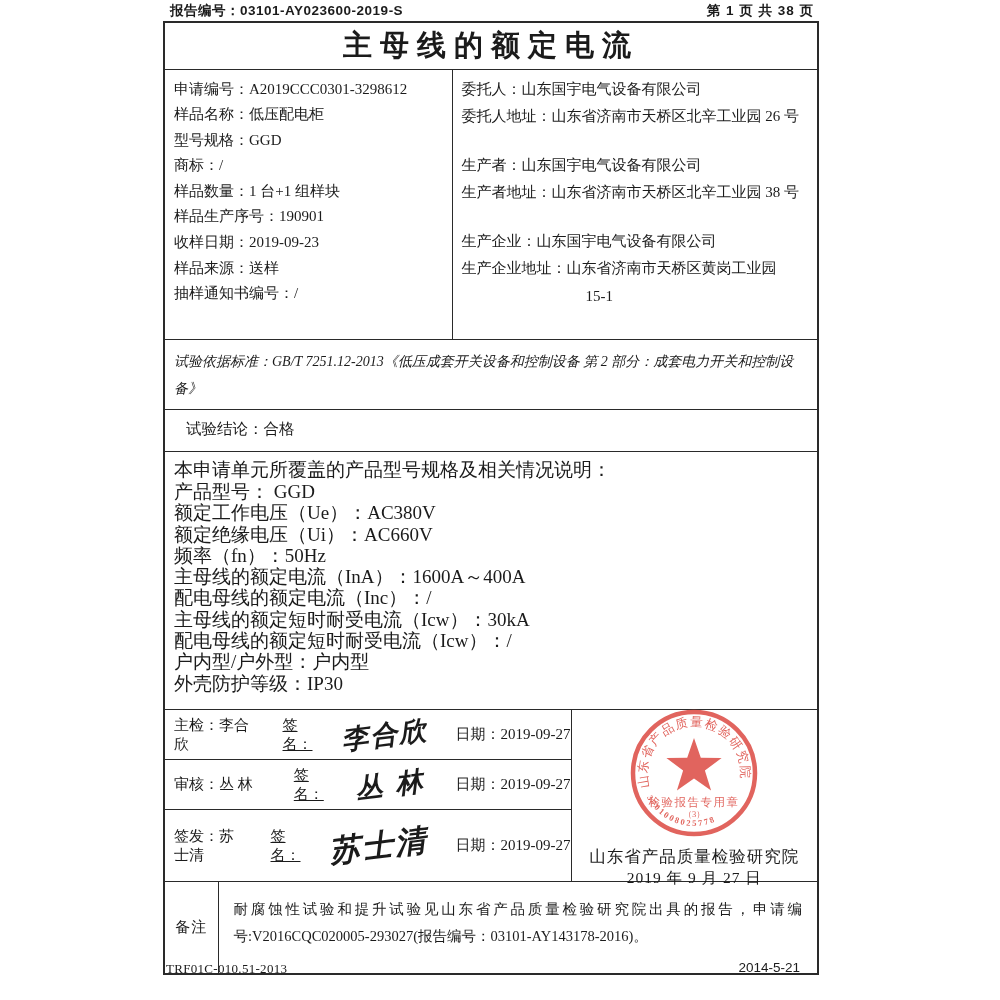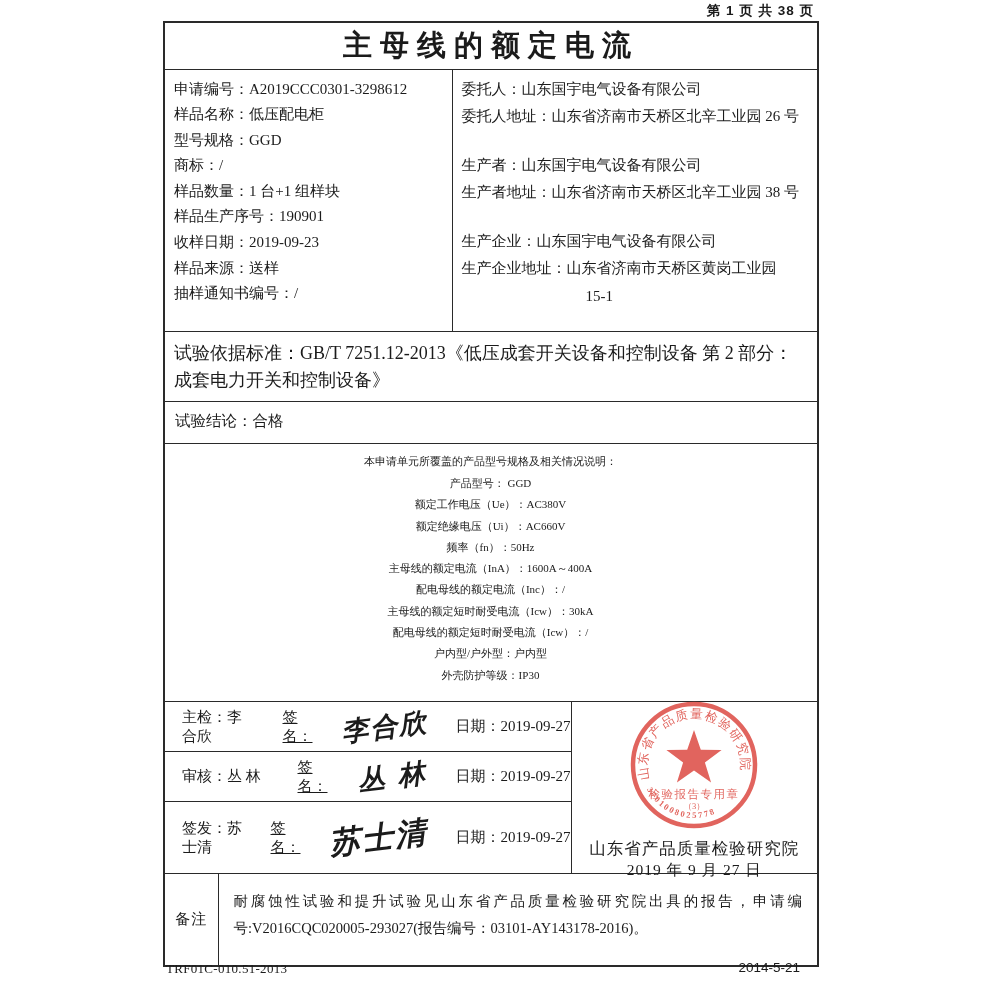--- a/index.html
+++ b/index.html
@@ -31,34 +31,34 @@
   table.report td { border:1.5px solid #2a2a2a; vertical-align:top; overflow:visible; }
 
   .title-cell {
     text-align:center; vertical-align:middle !important;
     font-size:29px; font-weight:bold; letter-spacing:8px;
   }
 
   
   .s1-left { padding:7px 4px 0 9px; font-size:15px; }
   .s1-left .ln { line-height:25.6px; white-space:nowrap; }
-  .s1-right { padding:6px 4px 0 9px; font-size:15px; }
+  .s1-right { padding:6px 4px 8px 9px; font-size:15px; }
   .s1-right .grp { margin-bottom:21px; }
   .s1-right .ln { line-height:27.5px; }
   .s1-right .ln-indent { padding-left:124px; }
 
   
-  .s2 { padding:8px 10px 0 9px; font-size:18px; line-height:27px; }
-  .s3 { padding:9px 10px 0 10px; font-size:15.5px; }
-  .s4 { padding:6px 10px 0 9px; font-size:11px;text-align:center; }
+  .s2 { padding:8px 10px 0 9px; font-size:14px; line-height:27px;font-style:italic; }
+  .s3 { padding:9px 10px 0 21px; font-size:15.5px; }
+  .s4 { padding:6px 10px 0 9px; font-size:19px; }
   .s4 .hd { line-height:23px; }
   .s4 .ln { line-height:21.3px; white-space:nowrap; }
 
   
-  .sigrow { display:flex; align-items:center; height:100%; padding-left:17px; font-size:15px;gap:28px; }
+  .sigrow { display:flex; align-items:center; height:100%; padding-left:9px; font-size:15px;gap:28px; }
   .sig-role { width:158px; }
   .sig-label { width:52px;text-decoration:underline; }
   .sig-hand {
     width:130px; text-align:center; font-size:27px; font-weight:600;
     font-style:italic; transform:rotate(-7deg); letter-spacing:2px;
     font-family:"DejaVu Sans", sans-serif; white-space:nowrap;
   }
   .sig-hand.big { font-size:31px; }
   .sig-date { margin-left:0; white-space:nowrap; }
   td.sig1, td.sig2 { height:50px; } td.sig3 { height:72px; }
@@ -81,20 +81,21 @@
 
   
   .remark-label { text-align:center; vertical-align:middle !important; font-size:15px; letter-spacing:1px; }
   .remark-body { padding:14px 15px 0 15px; font-size:14.5px; line-height:27px; text-align:justify; }
 </style>
 </head>
 <body>
 
 <div id="doc">
 
+  <div class="hdr-left">报告编号：03101-AY023600-2019-S</div>
   <div class="hdr-right">第 1 页  共 38 页</div>
 
   <table class="report">
     <colgroup>
       <col style="width:54px">
         <col style="width:234px">
         <col style="width:119px">
         <col style="width:247px">
     </colgroup>
 

